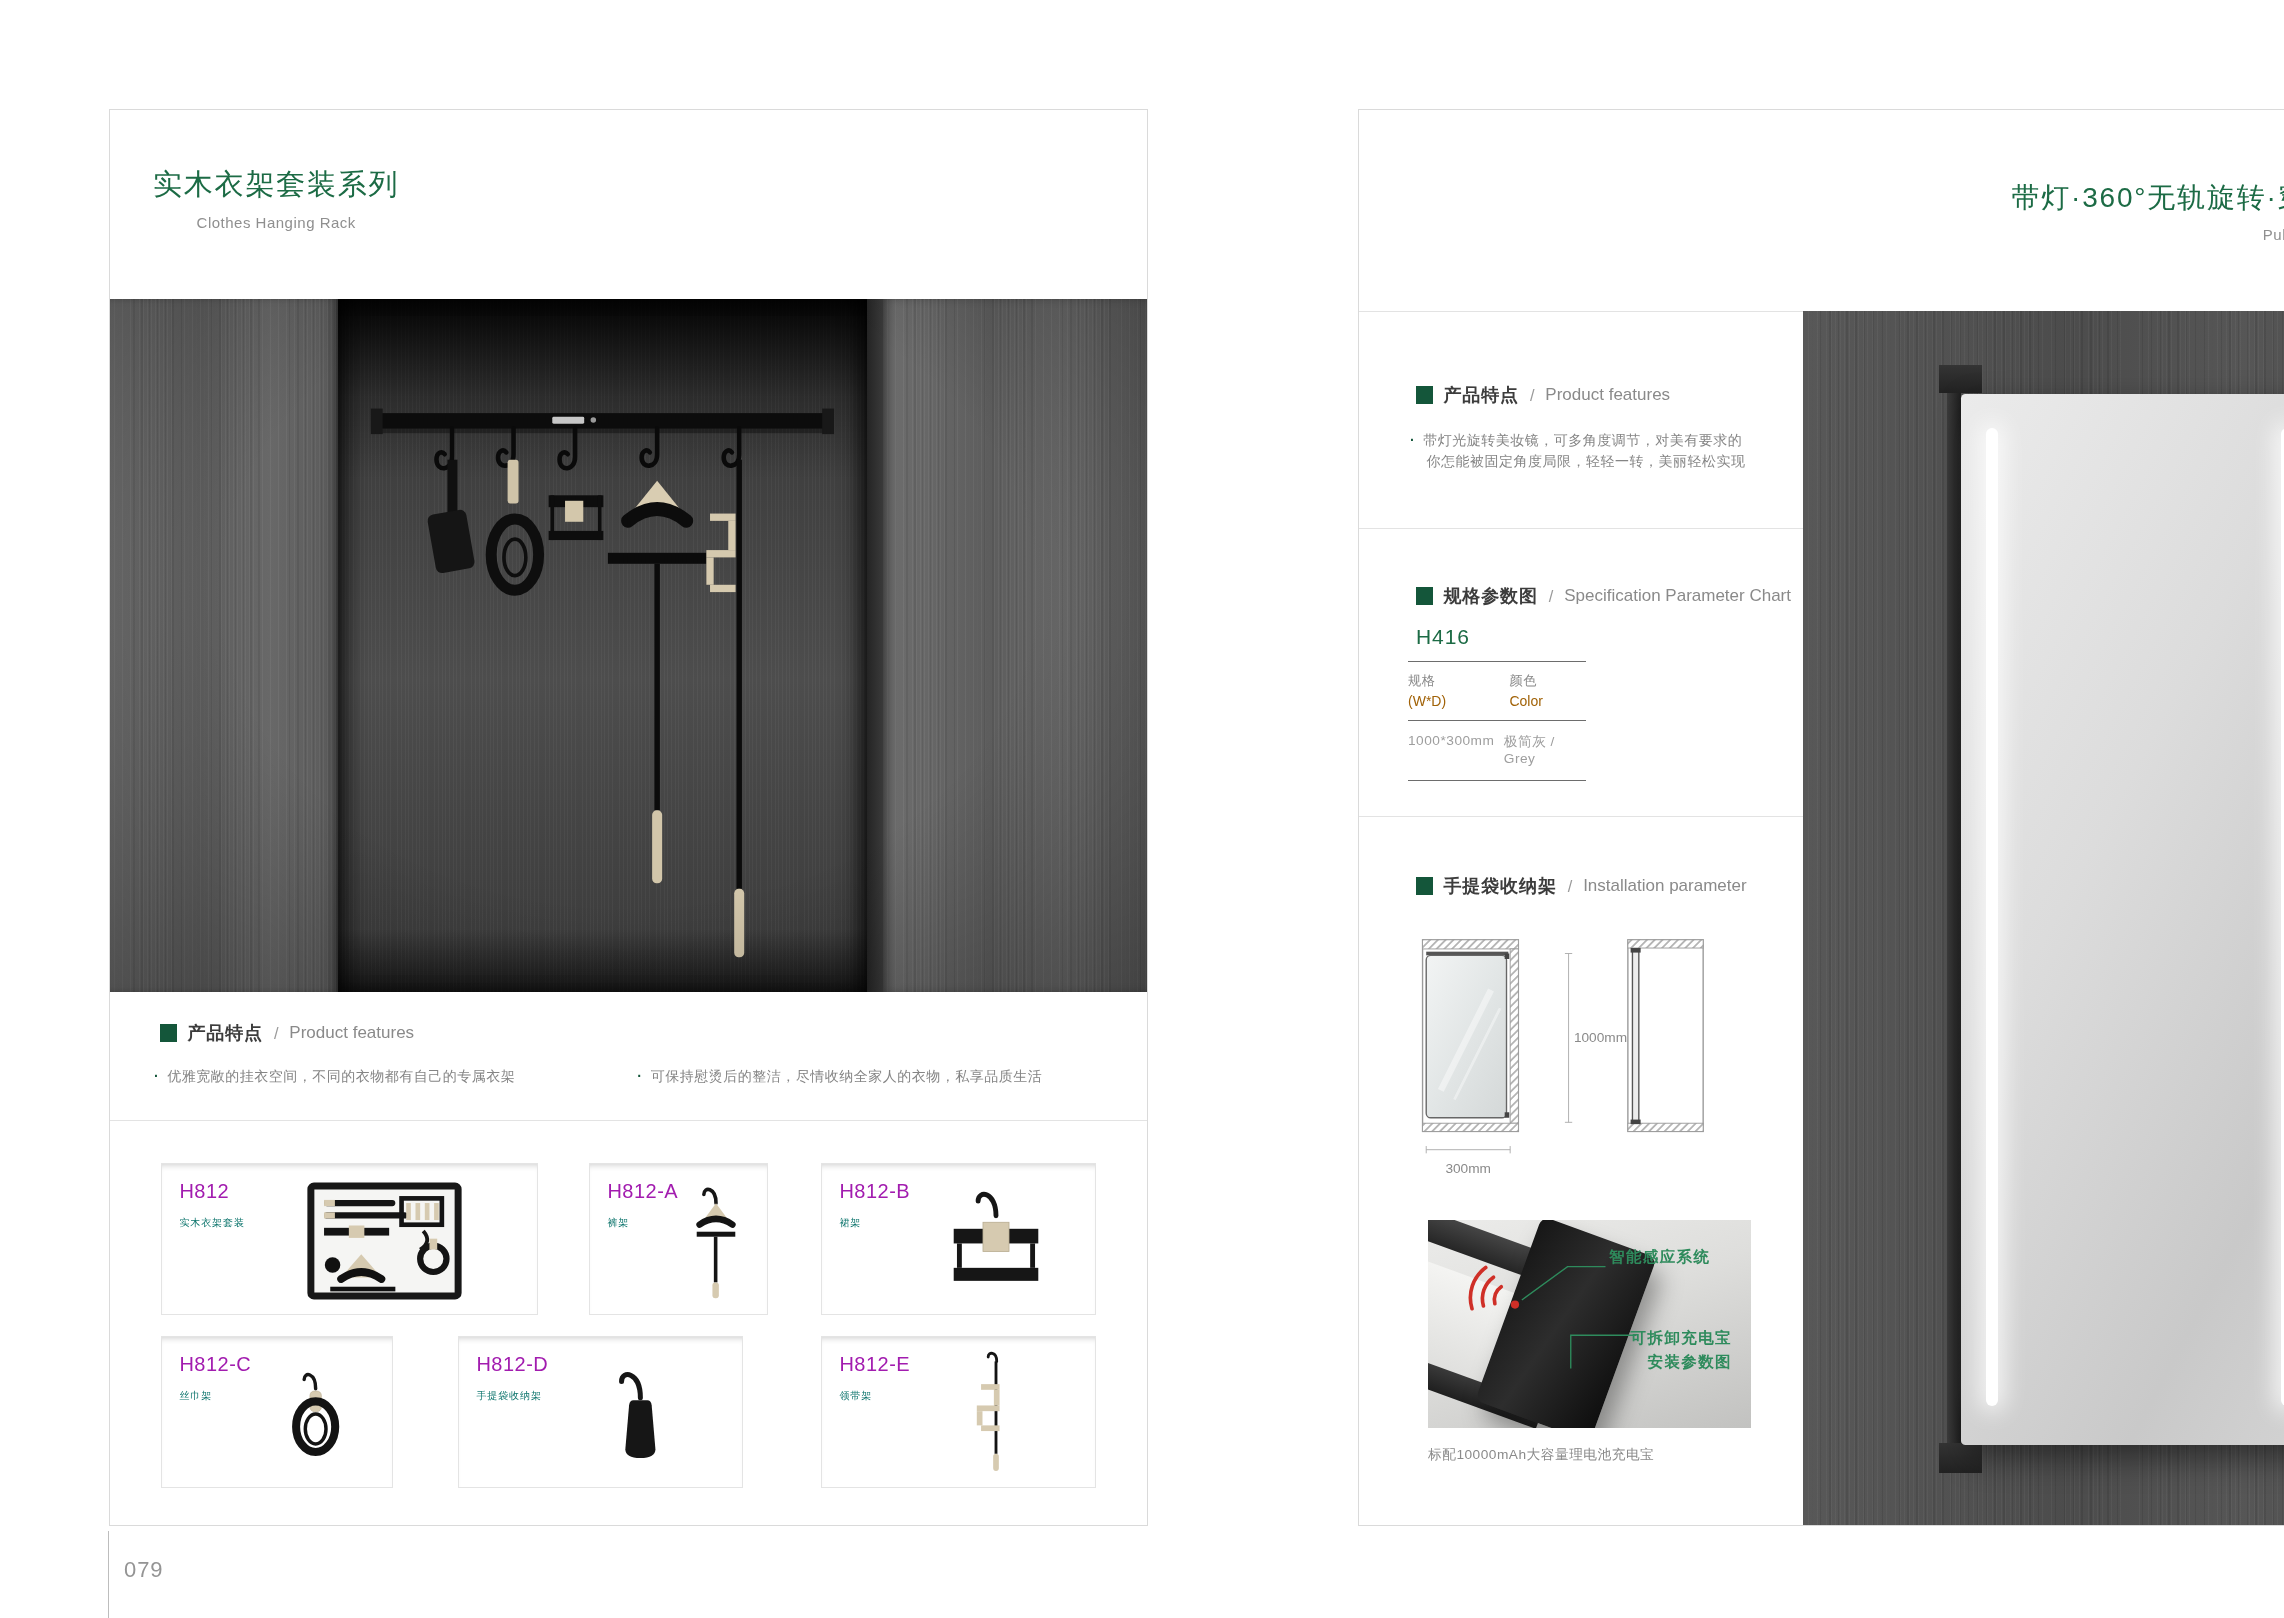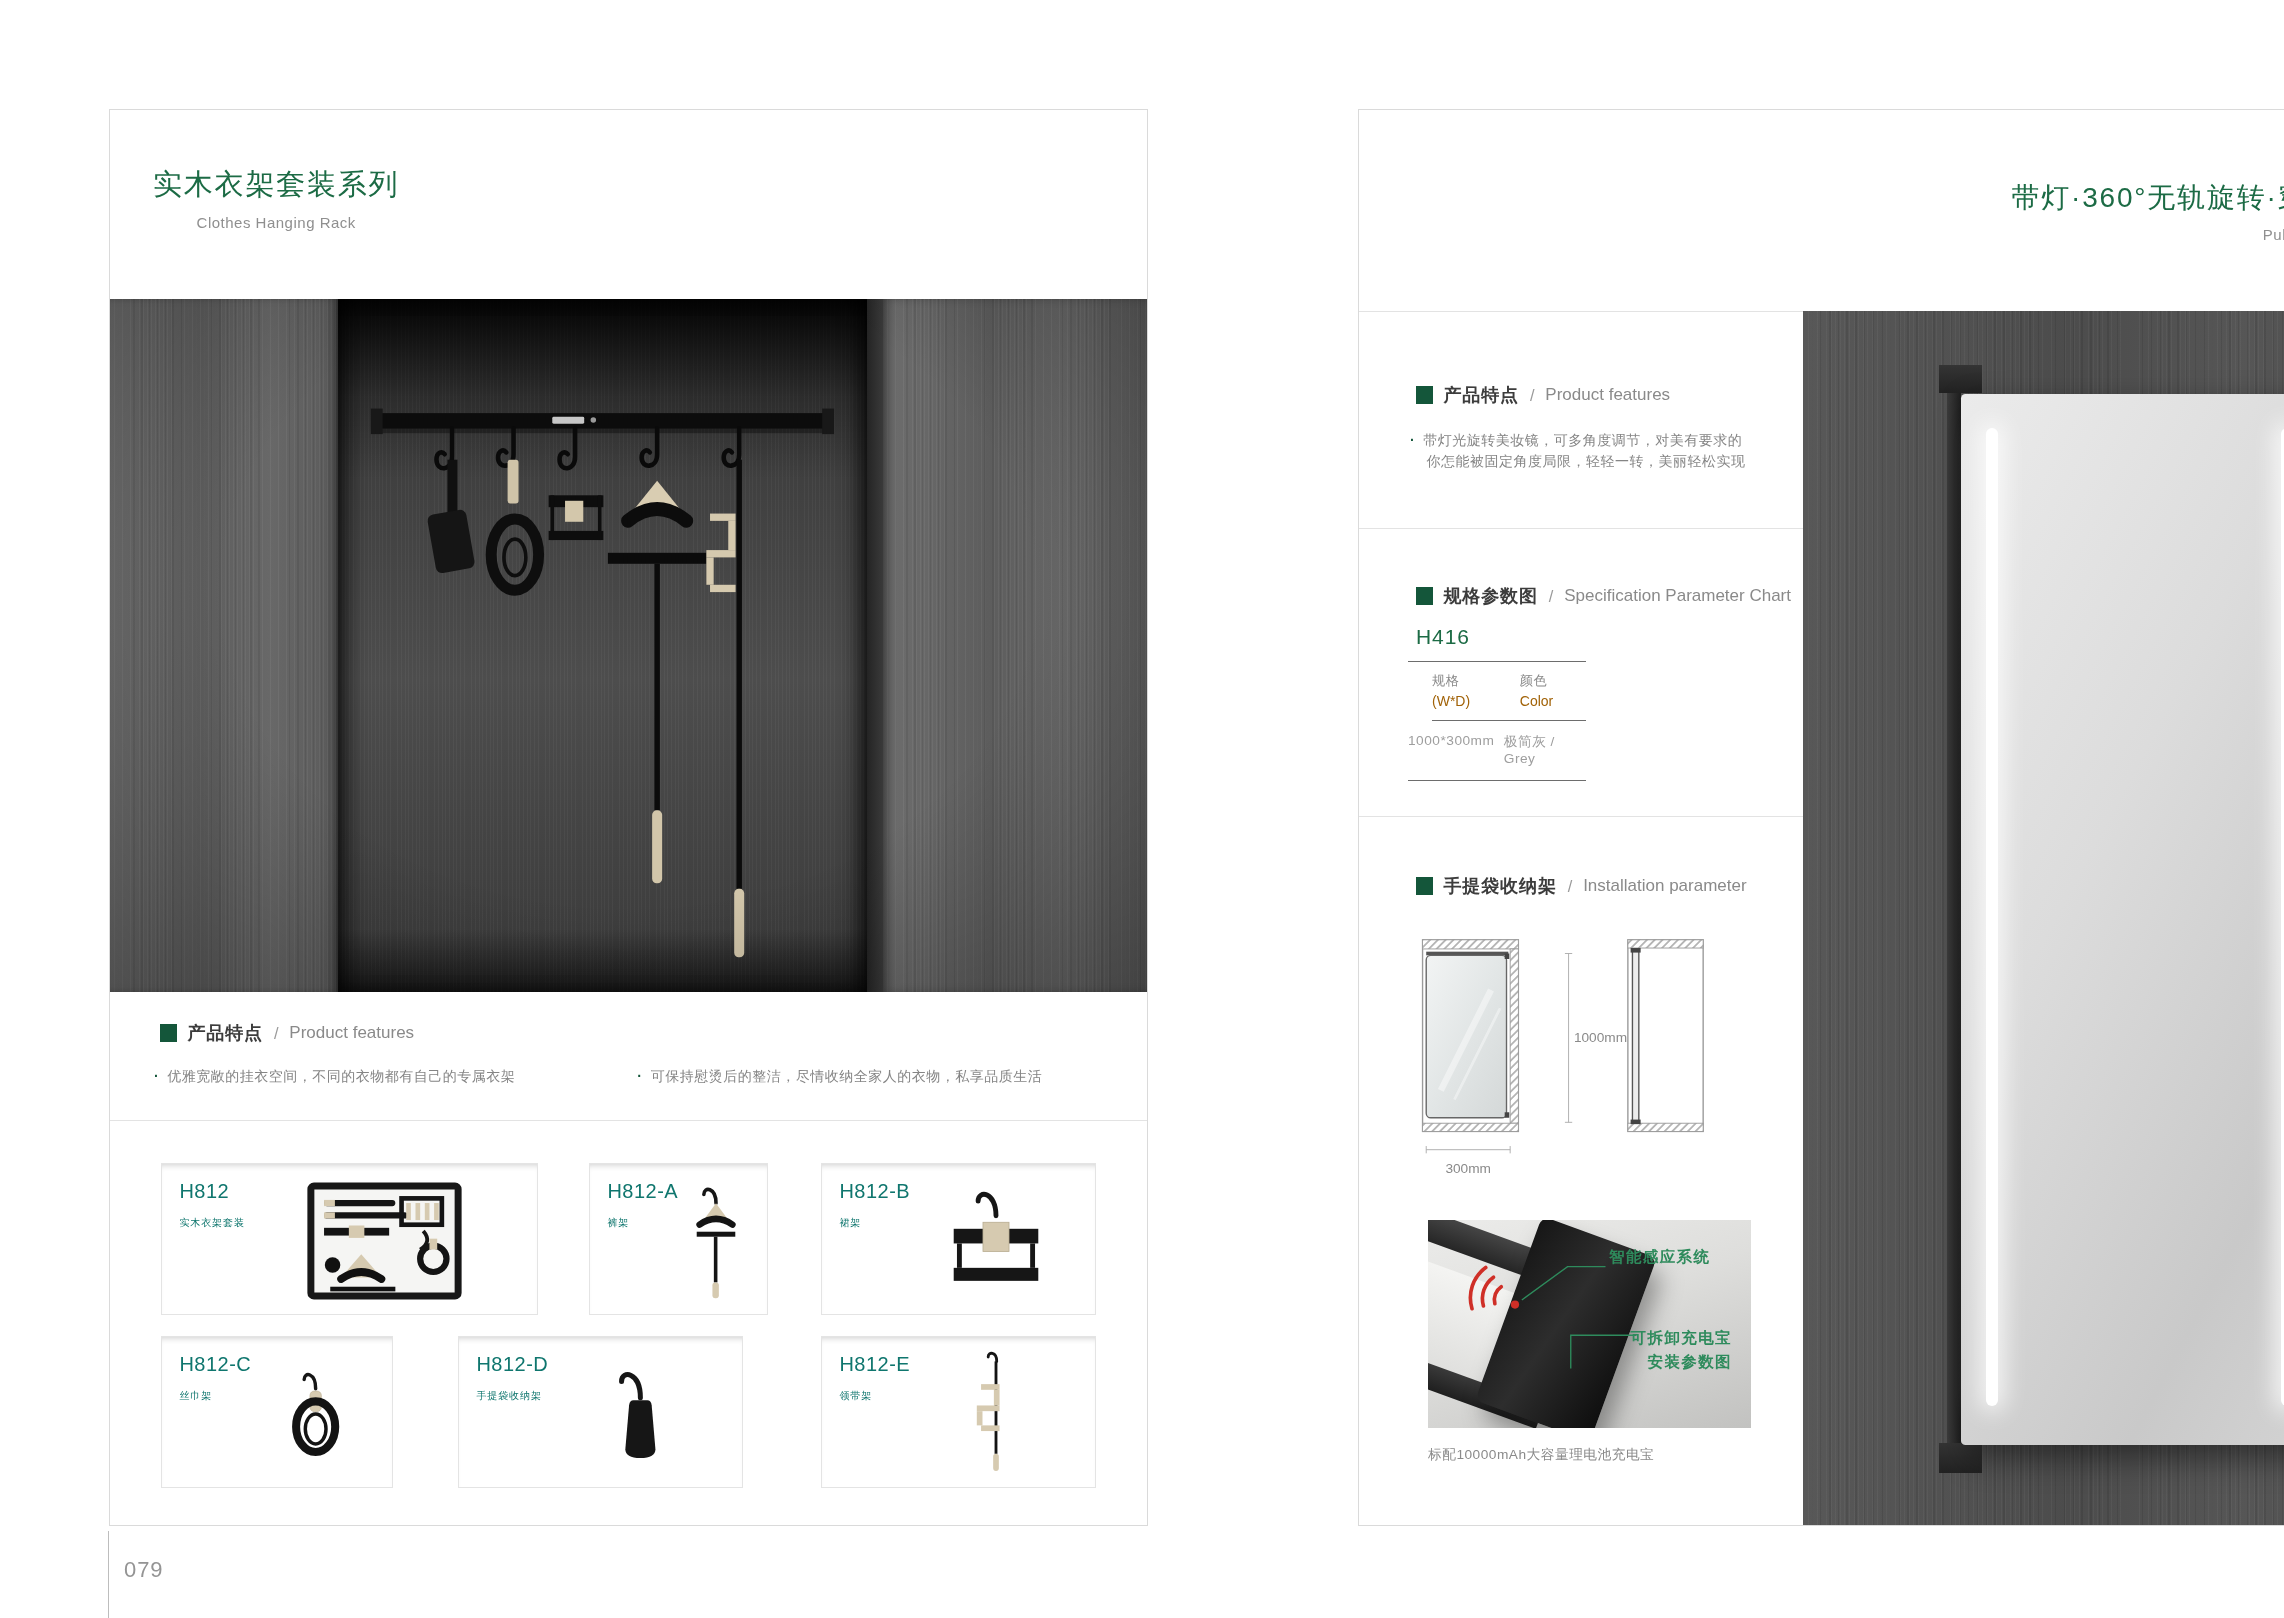--- a/index.html
+++ b/index.html
@@ -63,21 +63,21 @@
   .hero svg { position:absolute; inset:0; width:100%; height:100%; }
 
   .features-left  { position:absolute; left:50px; top:911px; }
   .bullets-left   { position:absolute; left:44px;  top:956px; width:950px; display:flex; }
   .bullets-left .b2 { margin-left:122px; }
   .hr-left-grid { left:0; right:0; top:1010px; }
 
   .card { position:absolute; background:#fff; border:0.9px solid #e4e4e4;
       box-shadow:inset 0 5.5px 6.4px -4.6px rgba(0,0,0,.20);
       display:flex; padding:15.5px 13.7px 12px 17.4px; }
-  .card-code { font-size:20px; color:#0f766e; font-weight:500; letter-spacing:0.5px; }
+  .card-code { font-size:20px; color:#a21caf; font-weight:500; letter-spacing:0.5px; }
   .card-name { font-size:10px; color:#0f766e; margin-top:13.7px; letter-spacing:0.9px; }
   .card-meta { flex:0 0 auto; max-width:52%; }
   .card-art  { flex:1; display:flex; align-items:center; justify-content:center; }
   .c1 { left:51px;  top:1053px; width:377px; height:152px; }
   .c2 { left:479px; top:1053px; width:179px; height:152px; }
   .c3 { left:711px; top:1053px; width:275px; height:152px; }
   .c4 { left:51px;  top:1226px; width:232px; height:152px; }
   .c5 { left:348px;  top:1226px; width:285px; height:152px; }
   .c6 { left:711px; top:1226px; width:275px; height:152px; }
 
@@ -87,21 +87,21 @@
   .hr-right-2 { left:0; width:444px; top:706px; }
 
   .features-right-head { position:absolute; left:57px; top:273px; }
   .features-right-body { position:absolute; left:51px; top:320px; }
 
   .spec-head  { position:absolute; left:57px; top:474px; }
   .spec-model { position:absolute; left:57px; top:515px; font-size:21px; color:#1c6b45; font-weight:500; letter-spacing:0.9px; }
   .spec-table { position:absolute; left:49px; top:551px; width:178px;
       border-top:1.4px solid #6d6d6d; border-bottom:1.4px solid #6d6d6d; }
   .spec-row { display:flex; }
-  .spec-row.head { border-bottom:1.4px solid #6d6d6d; padding:8.2px 0 9px;margin-left:24px; }
+  .spec-row.head { border-bottom:1.4px solid #6d6d6d; padding:8.2px 0 9px; }
   .spec-row.data { padding:12px 0 13.7px; }
   .spec-col1 { width:57%; }
   .spec-cell-zh { font-size:13.2px; color:#8a8a8a; line-height:21px; letter-spacing:0.5px; }
   .spec-cell-en { font-size:14px; color:#a16207; line-height:20px; }
   .spec-val { font-size:13.7px; color:#9e9e9e; letter-spacing:0.5px; }
 
   .install-head { position:absolute; left:57px; top:764px; }
   .diagrams { position:absolute; left:59px; top:825px; width:292px; height:256px; }
 
   .battery { position:absolute; left:69px; top:1110px; width:323px; height:208px;

